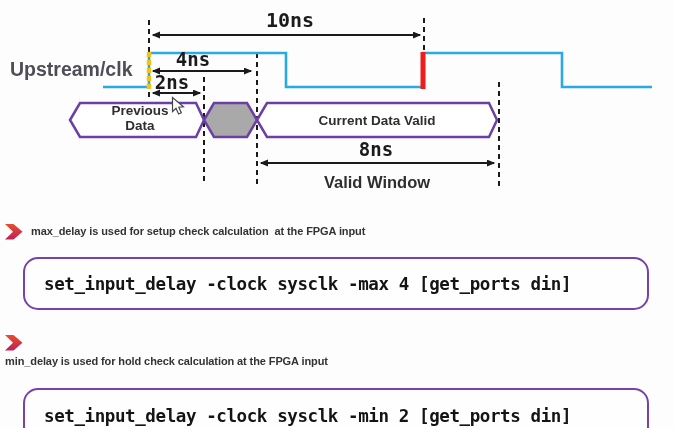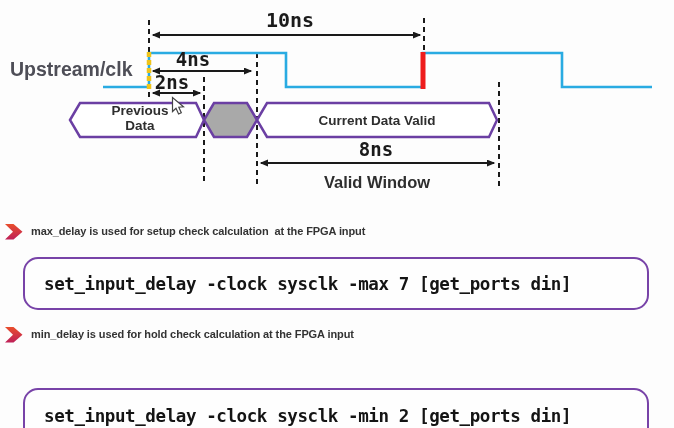--- a/index.html
+++ b/index.html
@@ -83,24 +83,24 @@
         <stop offset="0" stop-color="#e94e2c"></stop>
         <stop offset="1" stop-color="#be2058"></stop>
       </linearGradient>
     </defs>
     <path d="M0,0 L8.5,0 L17.5,7.8 L8.5,15.5 L0,15.5 L8,7.8 Z" fill="url(#bg1)"></path>
   </svg>
   <span class="bullet-text">max_delay is used for setup check calculation  at the FPGA input</span>
 </div>
 
 <div class="code-box" style="top:257px;height:53px;">
-  <span class="code-text">set_input_delay -clock sysclk -max 7 [get_ports din]</span>
+  <span class="code-text">set_input_delay -clock sysclk -max 4 [get_ports din]</span>
 </div>
 
-<div class="bullet-row" style="top:324px;">
+<div class="bullet-row" style="top:332px;flex-direction:column;">
   <svg class="bullet-marker" width="18" height="16" viewBox="0 0 18 16">
     <defs>
       <linearGradient id="bg2" x1="0" y1="0" x2="0" y2="1">
         <stop offset="0" stop-color="#e94e2c"></stop>
         <stop offset="1" stop-color="#be2058"></stop>
       </linearGradient>
     </defs>
     <path d="M0,0 L8.5,0 L17.5,7.8 L8.5,15.5 L0,15.5 L8,7.8 Z" fill="url(#bg2)"></path>
   </svg>
   <span class="bullet-text">min_delay is used for hold check calculation at the FPGA input</span>

